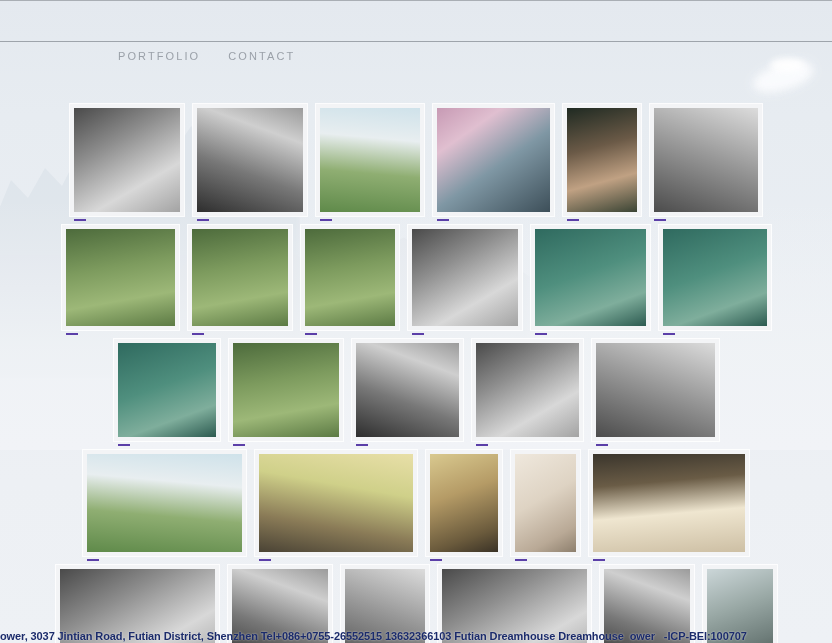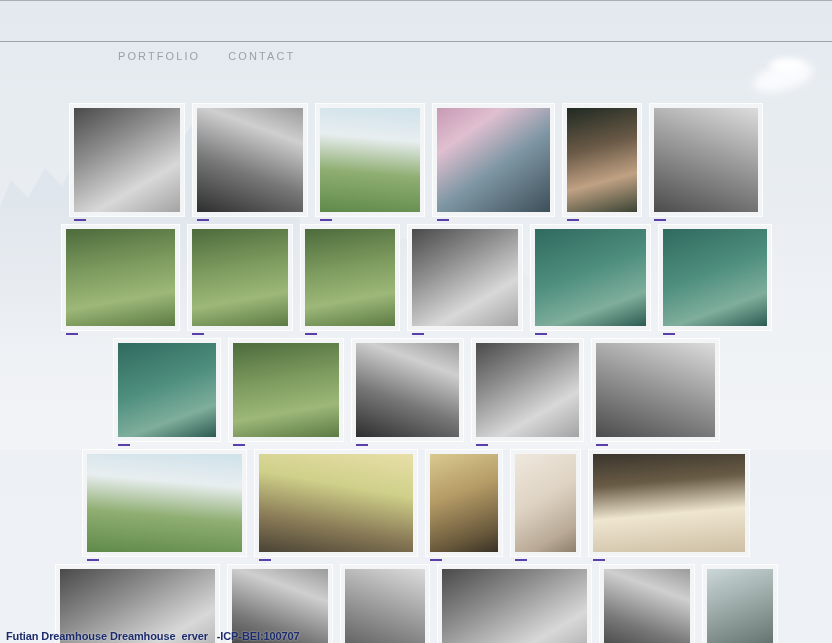--- a/index.html
+++ b/index.html
@@ -308,22 +308,24 @@
         <a class="thumb" href="#" title="Bride lifted on groom's shoulders, black and white" style="width: 94px; height: 104px;">
           <span class="photo p-bw2" aria-label="Bride lifted on groom's shoulders, black and white"></span>
         </a>
         <a class="thumb" href="#" title="Couple walking dog on street, colour" style="width: 74px; height: 104px;">
           <span class="photo p-cool" aria-label="Couple walking dog on street, colour"></span>
         </a>
       </div>
     </div>
 
   <div class="footer">
+    <span class="seg">ower, 3037 Jintian Road, Futian District, Shenzhen</span>
     <span class="seg">&nbsp;</span>
+    <span class="seg">Tel+086+0755-26552515 13632366103</span>
     <span class="seg">&nbsp;</span>
     <span class="seg">Futian Dreamhouse Dreamhouse</span>
     <span class="seg">&nbsp;&nbsp;</span>
-    <span class="seg">erver</span>
+    <span class="seg">ower</span>
     <span class="seg">&nbsp;&nbsp;&nbsp;</span>
     <span class="seg">-ICP-BEI:100707</span>
   </div>
 
 </div>
 
 </body></html>

